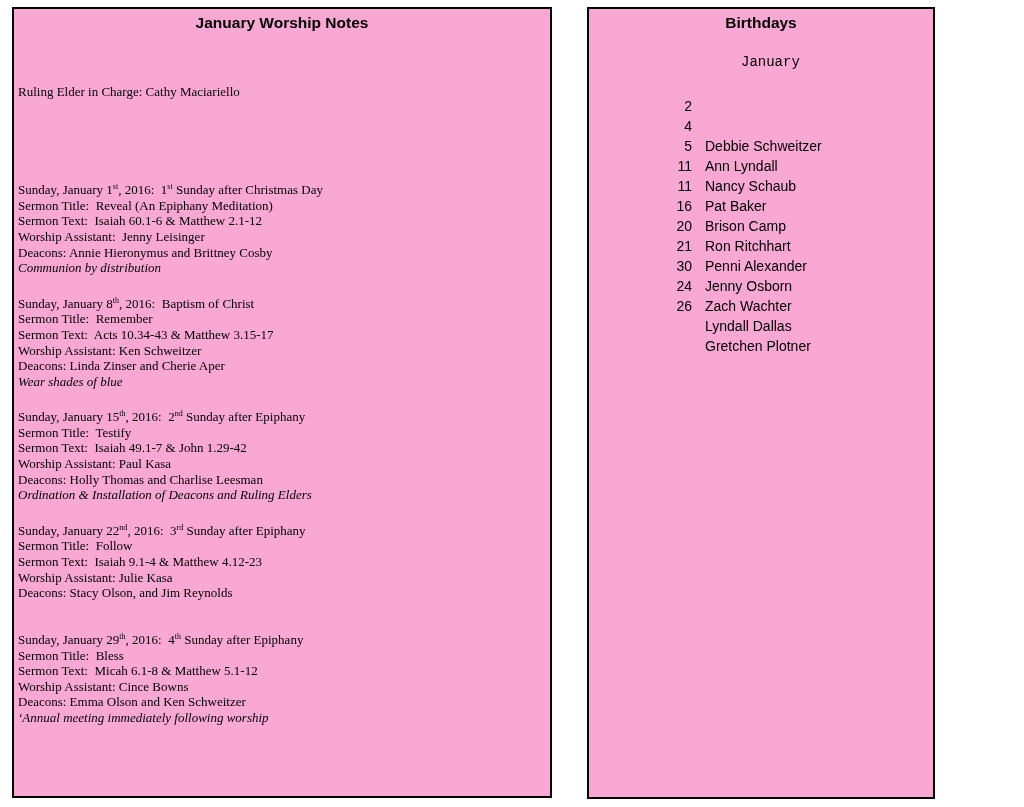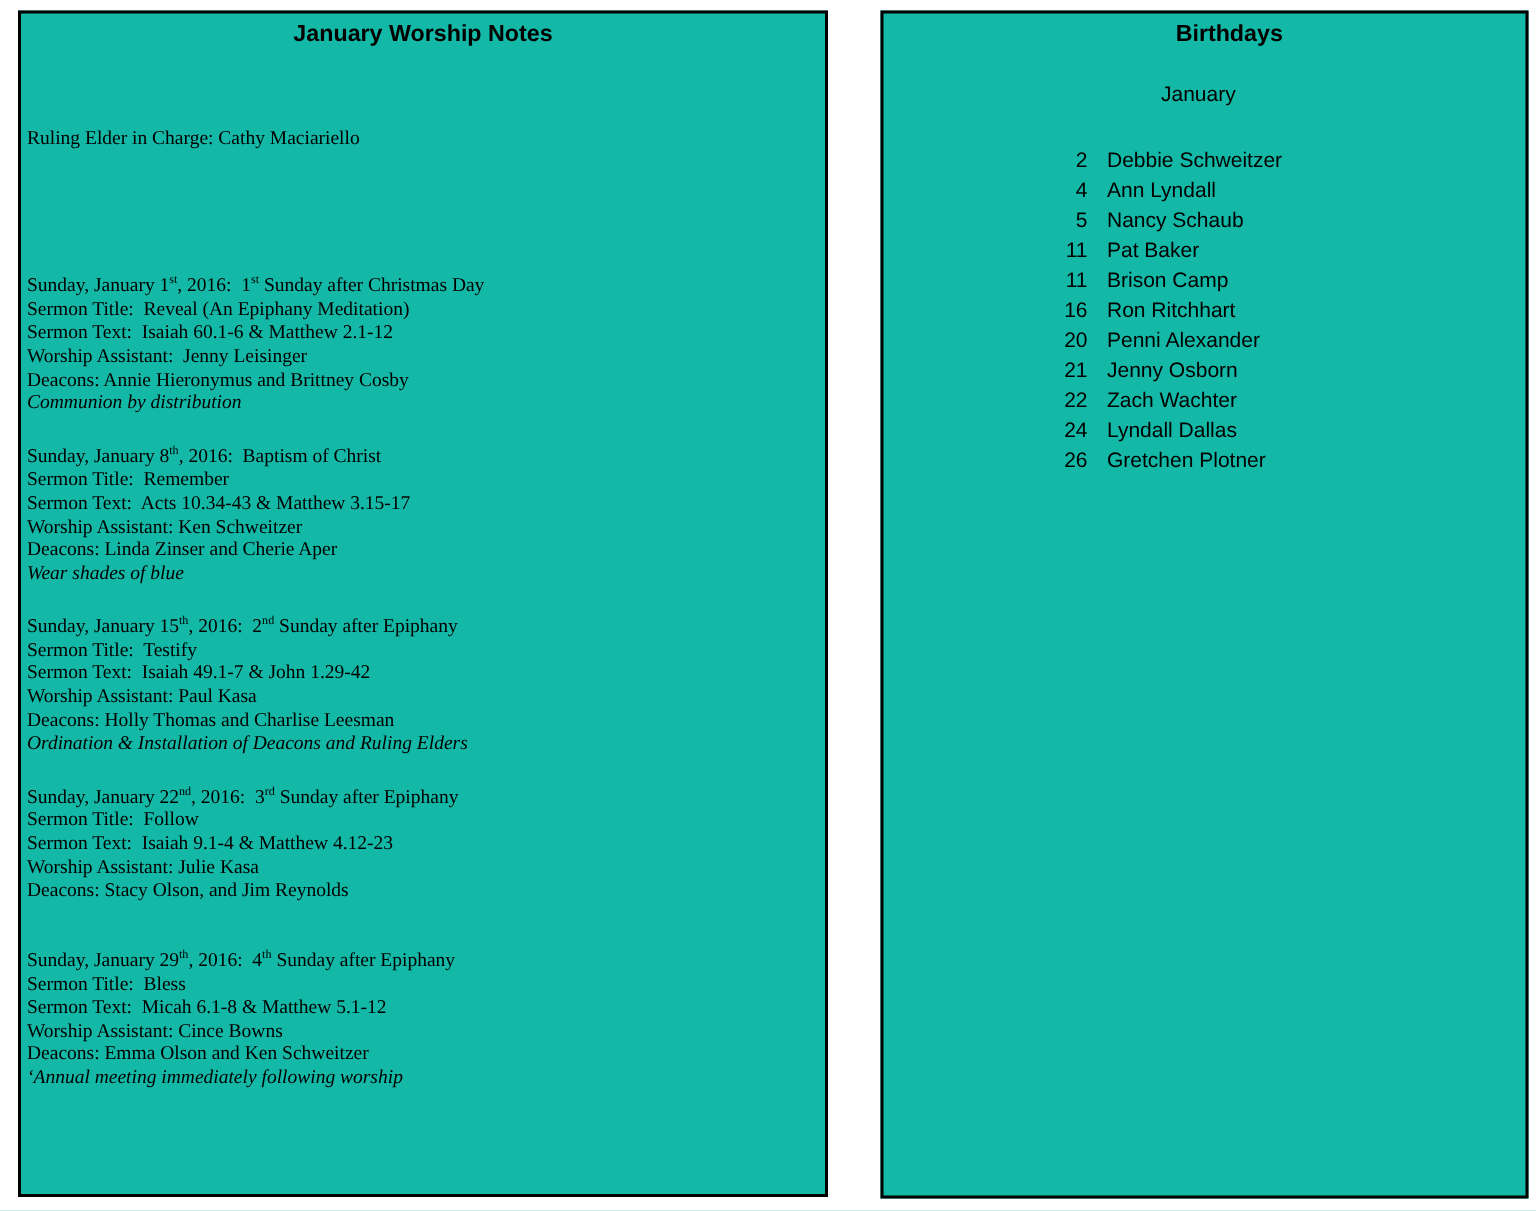--- a/index.html
+++ b/index.html
@@ -10,27 +10,27 @@
   body {
     width: 1024px;
     height: 807px;
     position: relative;
     overflow: hidden;
     color: #000000;
   }
   .page {
     position: absolute;
     top: 7px;
-    background: #14b8a6;
+    background: #f9a8d4;
     border: 2px solid #000000;
     box-sizing: border-box;
     overflow: hidden;
   }
   .page-left  { left: 12px;  width: 540px; height: 791px; }
-  .page-right { left: 587px; width: 432px; height: 792px; padding-left: 33px; }
+  .page-right { left: 587px; width: 348px; height: 792px; }
 
   .panel-title {
     margin-top: 6px;
     text-align: center;
     font-family: "Liberation Sans", "DejaVu Sans", sans-serif;
     font-weight: bold;
     font-size: 15.5px;
     line-height: 16px;
   }
 
@@ -49,21 +49,21 @@
   sup {
     font-size: 0.62em;
     line-height: 0;
     vertical-align: super;
   }
   .footer-line { margin: 17px; }
 
   
   .month-label {
     margin: 24px 0 0 152px;
-    font-family: Liberation Sans, sans-serif;
+    font-family: Liberation Mono, monospace;
     font-size: 14px;
     line-height: 15px;
   }
   .bday-list {
     margin-top: 26px;
     font-family: "Liberation Sans", "DejaVu Sans", sans-serif;
     font-size: 14px;
   }
   .bday-row {
     display: flex;
@@ -71,20 +71,21 @@
     line-height: 20px;
   }
   .bday-num {
     width: 103px;
     text-align: right;
     flex: none;
   }
   .bday-name {
     margin-left: 13px;
     white-space: nowrap;
+    margin-top: 40px;
   }
 </style>
 </head>
 <body>
 
 <div class="page page-left">
   <div class="panel-title">January Worship Notes</div>
 
   <div class="worship-body">
     <p>Ruling Elder in Charge: Cathy Maciariello</p>
@@ -128,21 +129,21 @@
       </div>
       <div class="bday-row">
         <span class="bday-num">20</span>
         <span class="bday-name">Penni Alexander</span>
       </div>
       <div class="bday-row">
         <span class="bday-num">21</span>
         <span class="bday-name">Jenny Osborn</span>
       </div>
       <div class="bday-row">
-        <span class="bday-num">22</span>
+        <span class="bday-num">30</span>
         <span class="bday-name">Zach Wachter</span>
       </div>
       <div class="bday-row">
         <span class="bday-num">24</span>
         <span class="bday-name">Lyndall Dallas</span>
       </div>
       <div class="bday-row">
         <span class="bday-num">26</span>
         <span class="bday-name">Gretchen Plotner</span>
       </div>

